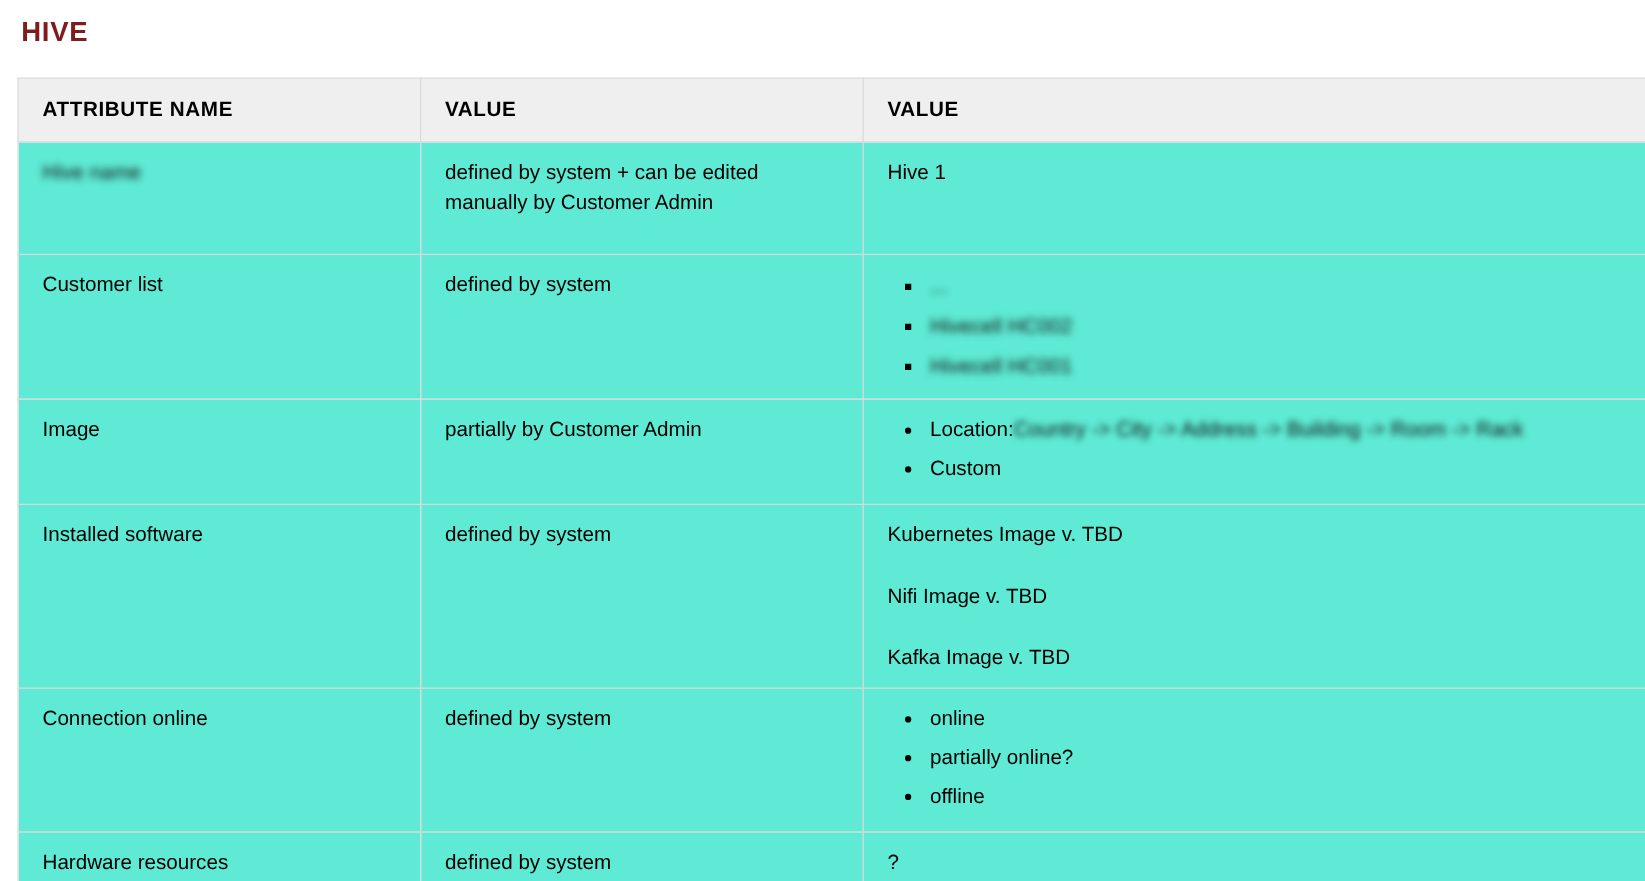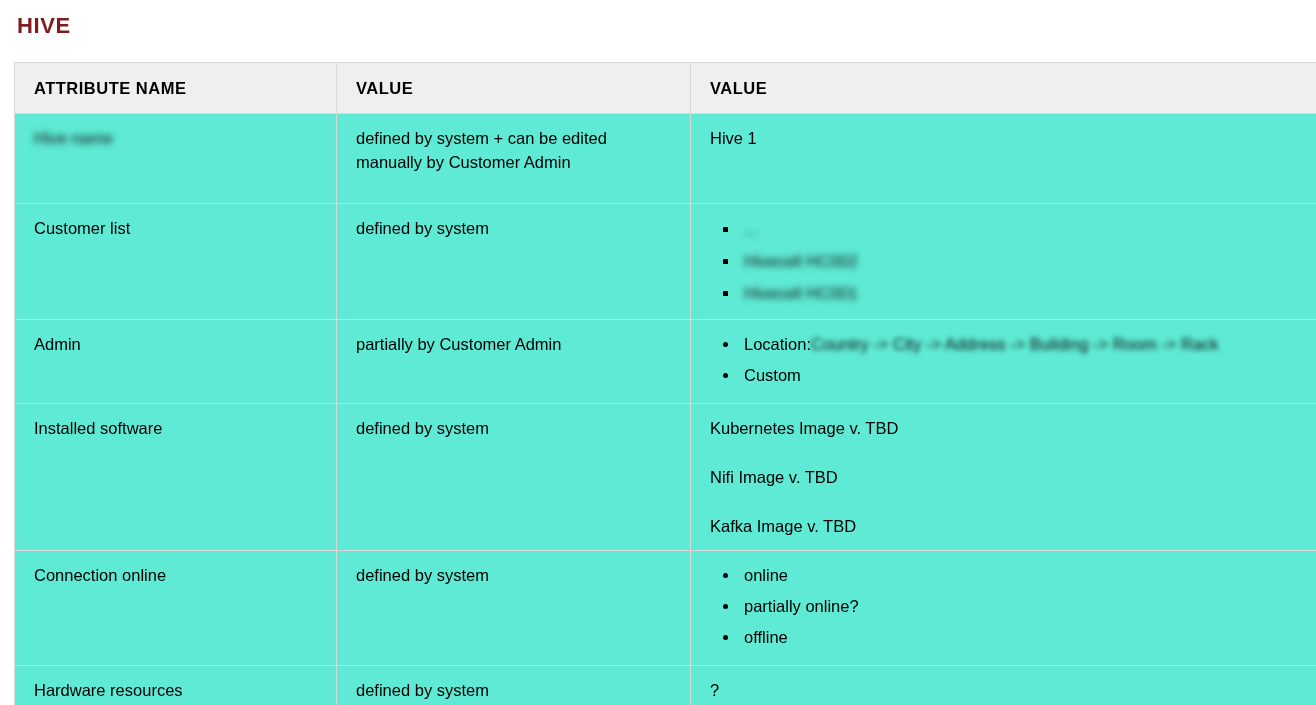--- a/index.html
+++ b/index.html
@@ -136,21 +136,21 @@
           </ul>
         </td>
       </tr>
     </tbody>
   </table>
 
   <table class="tbl" id="table-bottom">
     <tbody>
 
       <tr style="height:78px;">
-        <td class="col-attr">Admin</td>
+        <td class="col-attr">Image</td>
         <td class="col-origin">partially by Customer Admin</td>
         <td class="col-value" style="padding-top:9px;">
           <ul class="dot">
             <li>
               <span>Location:</span><span class="blur nowrap">Country -&gt; City -&gt; Address -&gt; Building -&gt; Room -&gt; Rack</span>
             </li>
             <li>Custom</li>
           </ul>
         </td>
       </tr>

